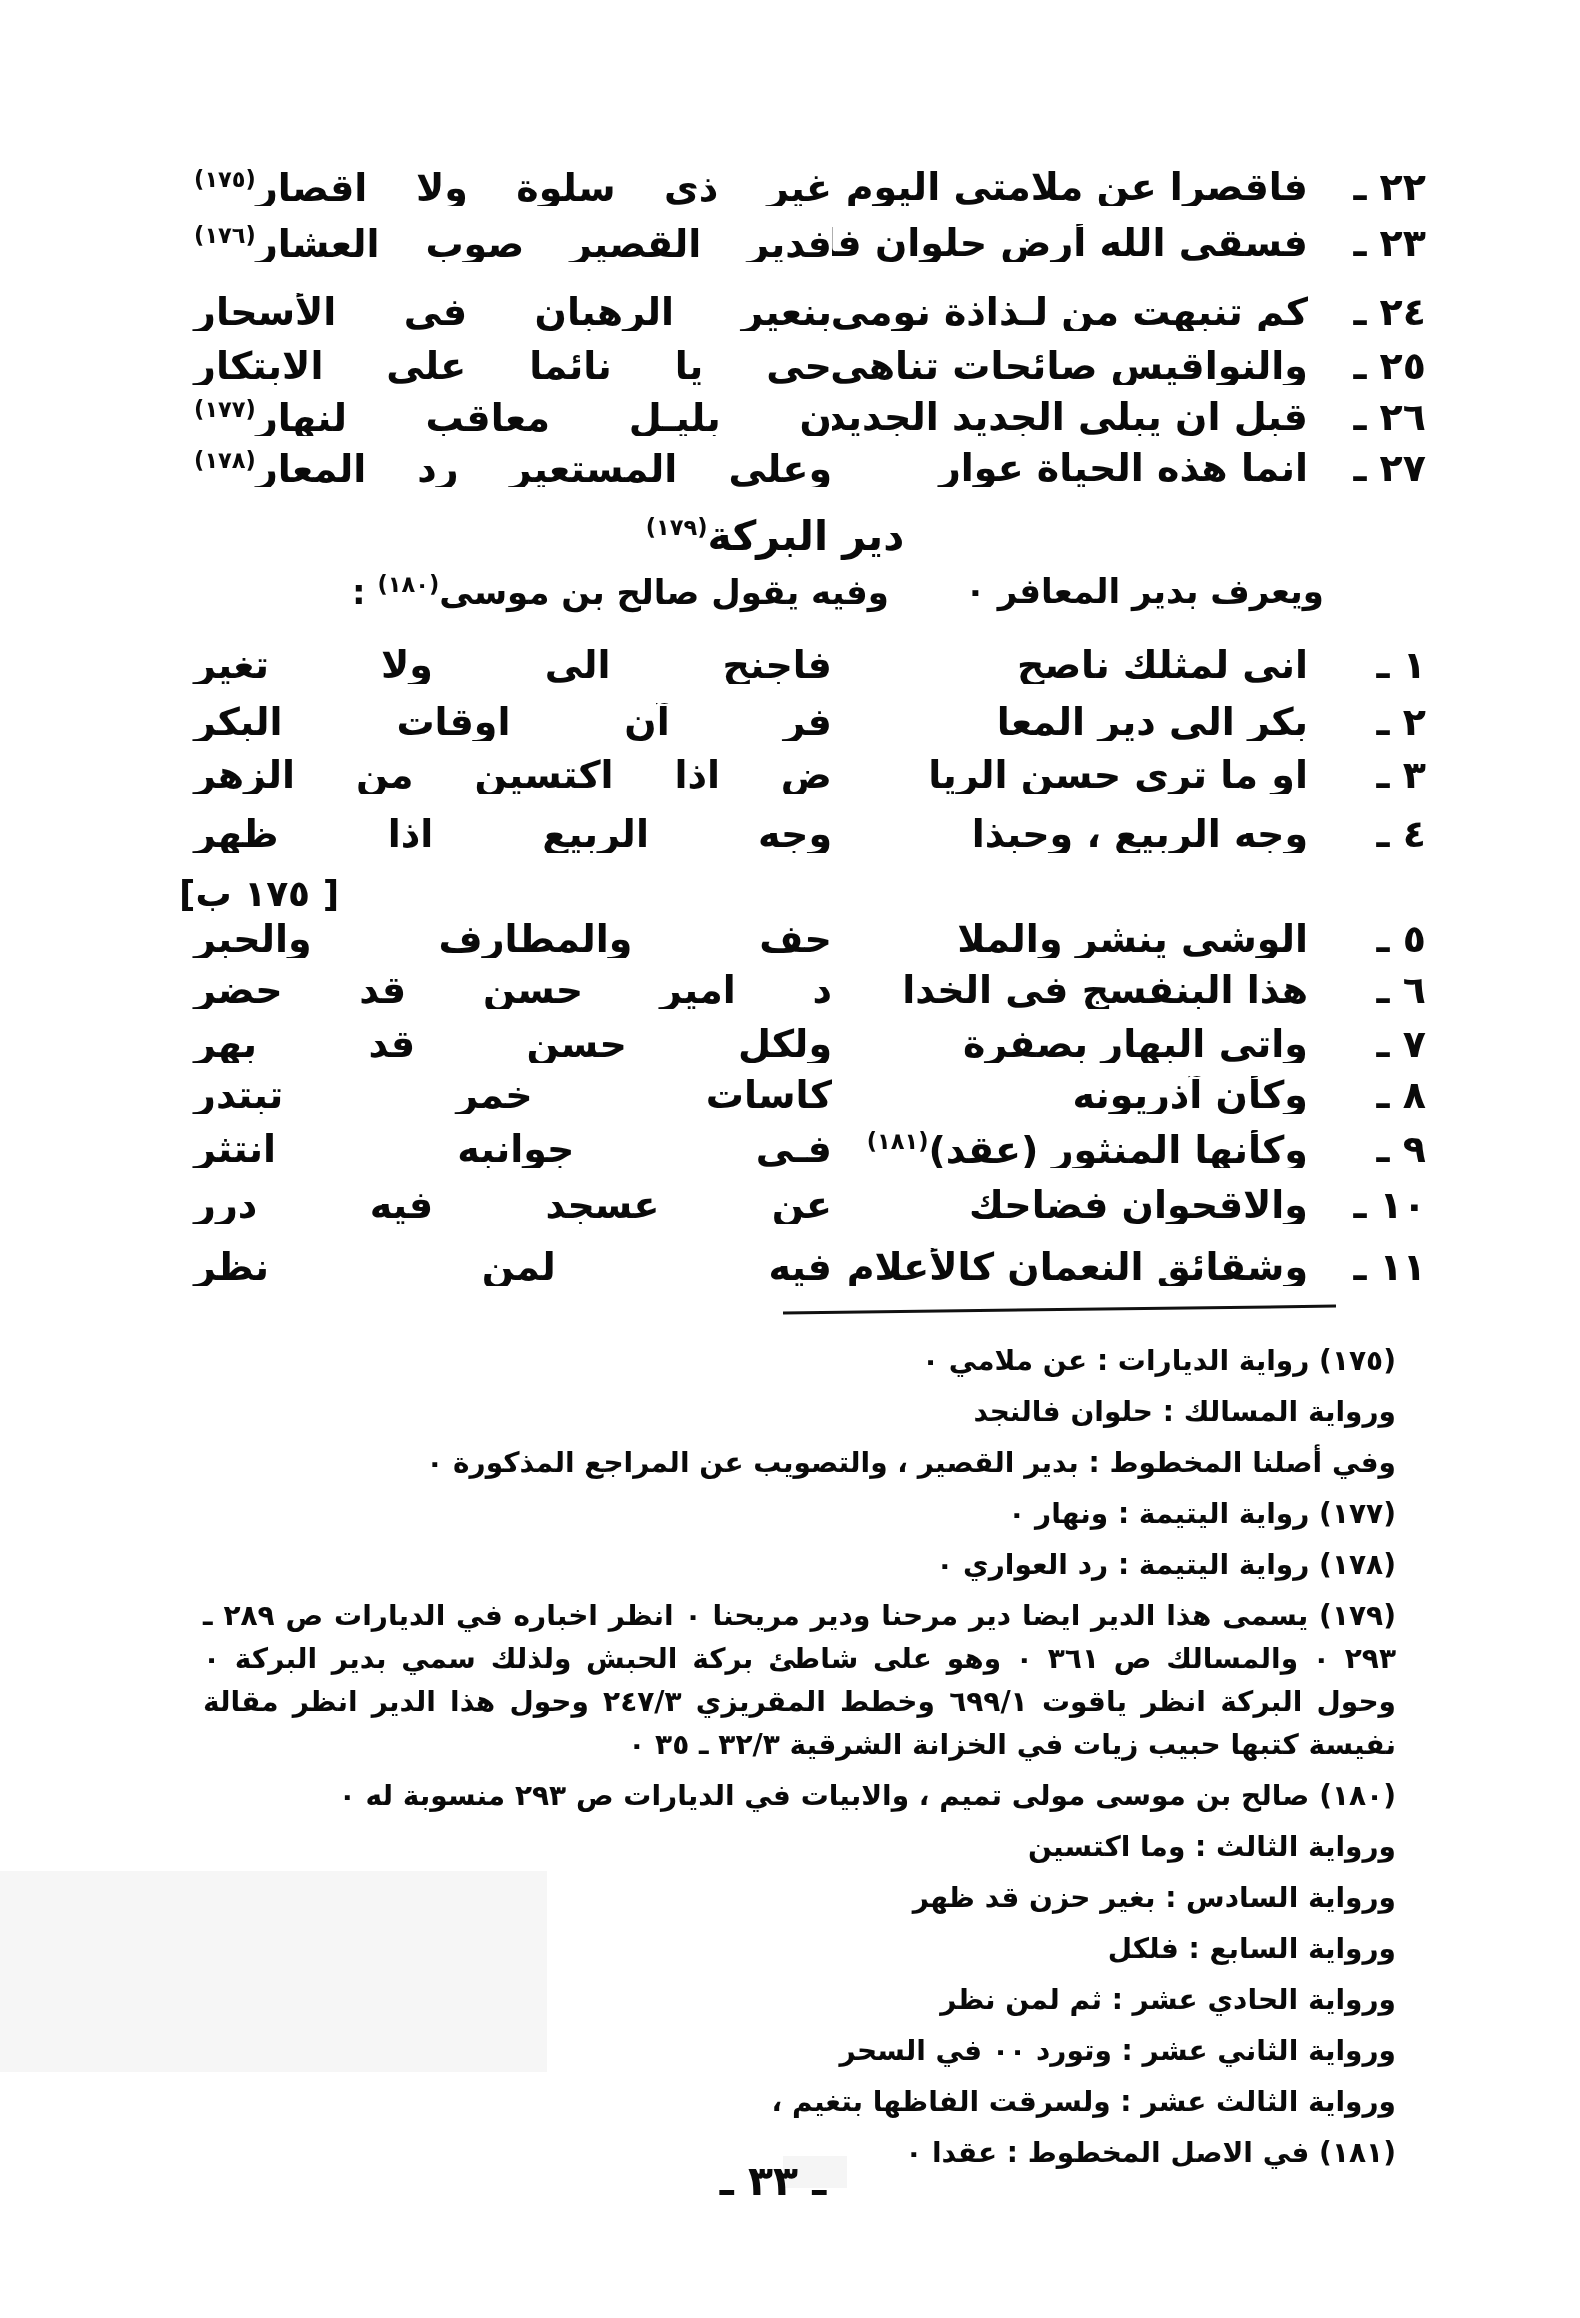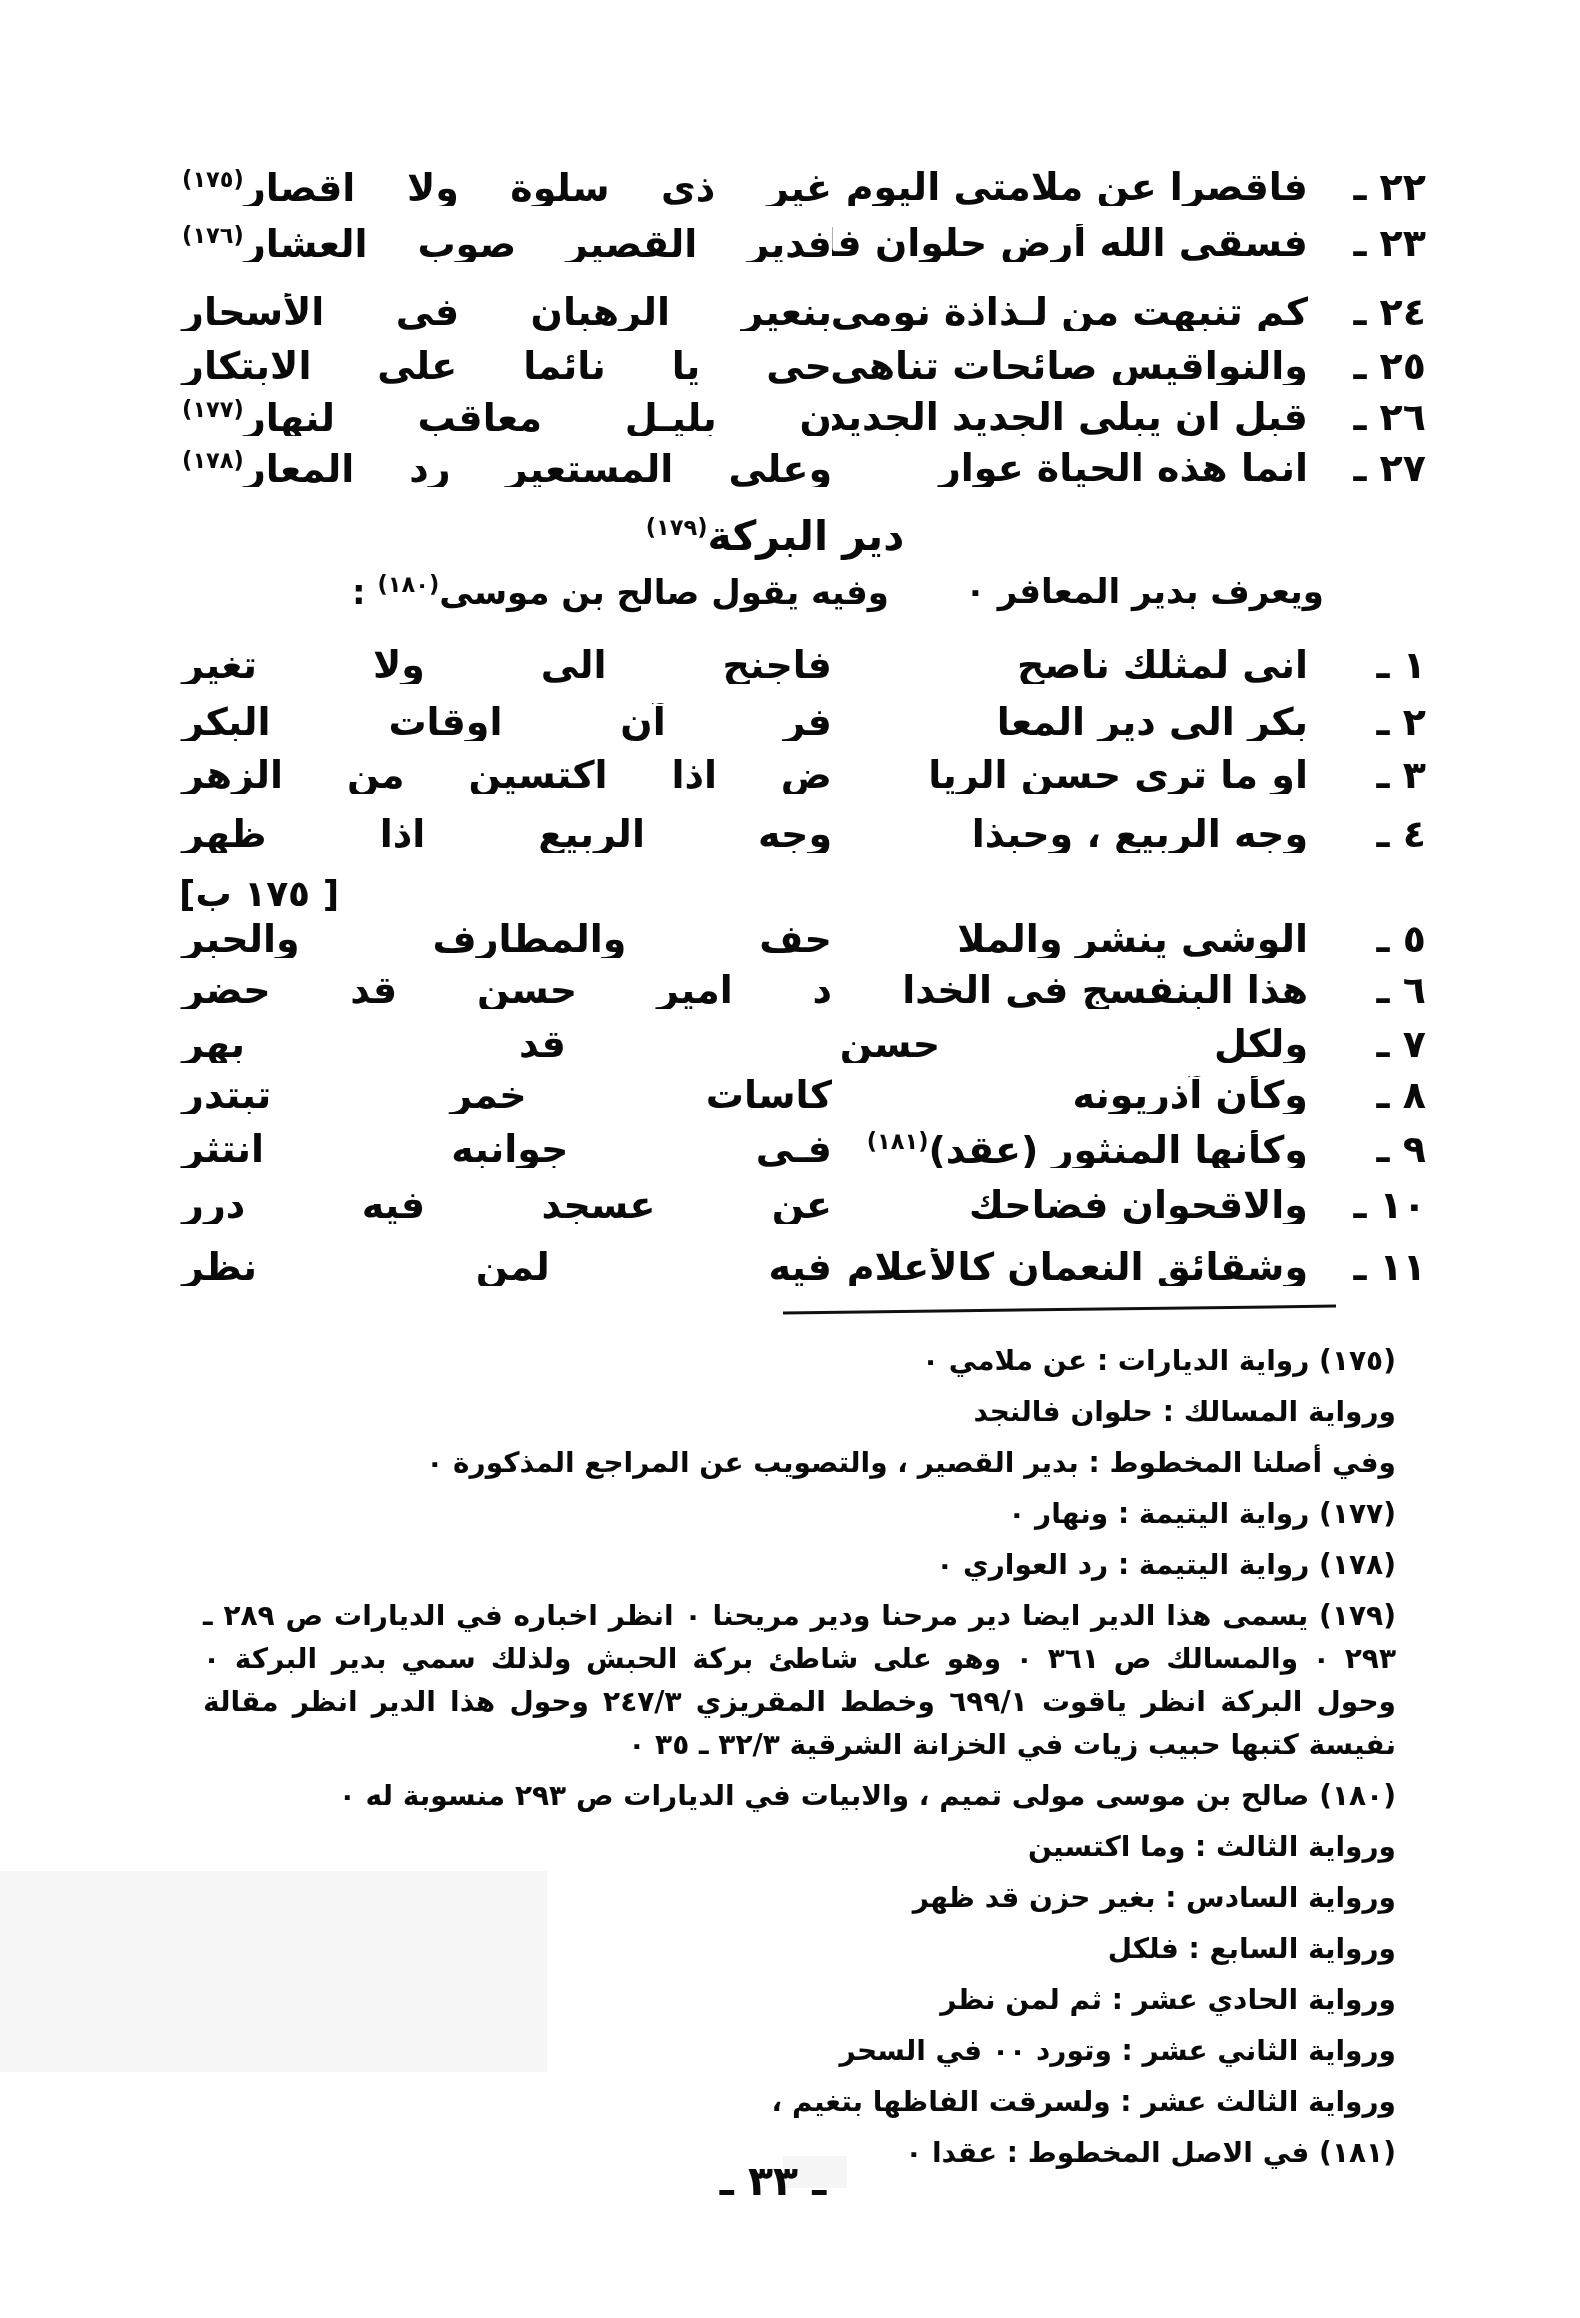--- a/index.html
+++ b/index.html
@@ -62,20 +62,21 @@
       white-space: nowrap;
       overflow: hidden;
     }
     .verse .h2 {
       flex: 1;
       text-align: justify;
       text-align-last: justify;
       white-space: nowrap;
       overflow: hidden;
       padding-left: 5.1px;
+      margin-left: 12px;
     }
     .fn-sup {
       font-size: 22.5px;
       vertical-align: super;
     }
     .section-title {
       position: absolute;
       top: 512px;
       left: 596px;
       width: 358px;
@@ -216,20 +217,21 @@
     <span class="h1">الوشي ينشر والملا</span>
     <span class="h2">حف والمطارف والحبر</span>
   </div>
   <div class="verse" style="top:962px">
     <span class="num">٦ ـ</span>
     <span class="h1">هذا البنفسج في الخدا</span>
     <span class="h2">د امير حسن قد حضر</span>
   </div>
   <div class="verse" style="top:1016px">
     <span class="num">٧ ـ</span>
+    <span class="h1">واتى البهار بصفرة</span>
     <span class="h2">ولكل حسن قد بهر</span>
   </div>
   <div class="verse" style="top:1067px">
     <span class="num">٨ ـ</span>
     <span class="h1">وكأن آذريونه</span>
     <span class="h2">كاسات خمر تبتدر</span>
   </div>
   <div class="verse" style="top:1121px">
     <span class="num">٩ ـ</span>
     <span class="h1"><span>وكأنها المنثور (عقد)</span><span class="fn-sup">(١٨١)</span></span>

